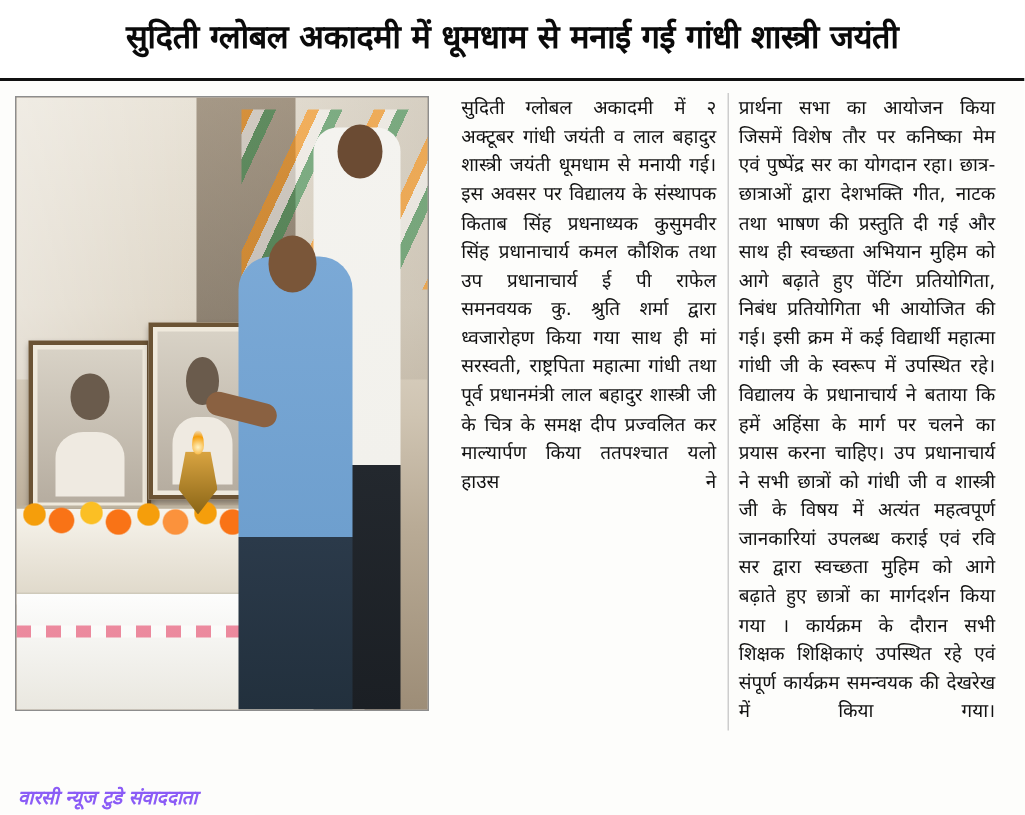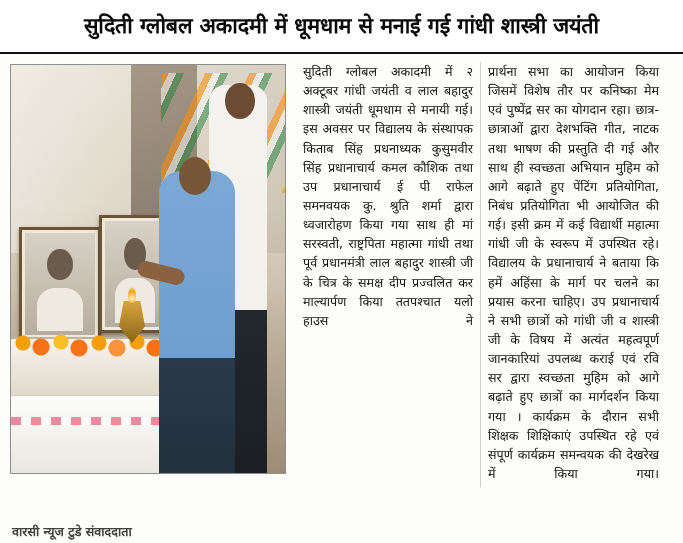--- a/index.html
+++ b/index.html
@@ -202,20 +202,21 @@
     border-radius: 8px;
     transform: rotate(14deg);
   }
   
   .text-cols {
     flex: 1;
     display: flex;
     gap: 0;
     padding: 6px 8px 0 6px;
     box-sizing: border-box;
+    justify-content: center;
   }
   .col {
     width: 185px;
     padding: 0 7px;
     box-sizing: border-box;
     font-family: "DejaVu Sans", sans-serif;
     font-size: 12.6px;
     line-height: 1.52;
     color: #111;
     text-align: justify;
@@ -238,23 +239,24 @@
     align-items: flex-start;
     padding: 0 10px 0 12px;
     box-sizing: border-box;
   }
   .byline {
     width: 160px;
     font-family: "DejaVu Sans", sans-serif;
     font-size: 12.6px;
     font-weight: bold;
     line-height: 1.45;
-    color: #404040;
+    color: #8b5cf6;
     padding-right: 6px;
     box-sizing: border-box;
+    font-style: italic;
   }
 </style>
 </head>
 <body>
 
 <div class="page">
 
   <div class="headline-wrap">
     <div class="headline">सुदिती ग्लोबल अकादमी में धूमधाम से मनाई गई गांधी शास्त्री जयंती</div>
   </div>

